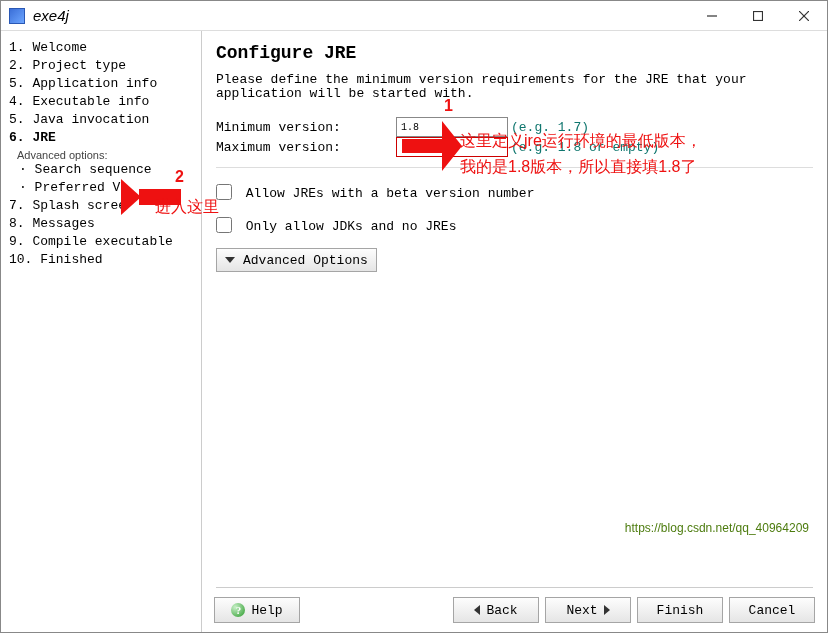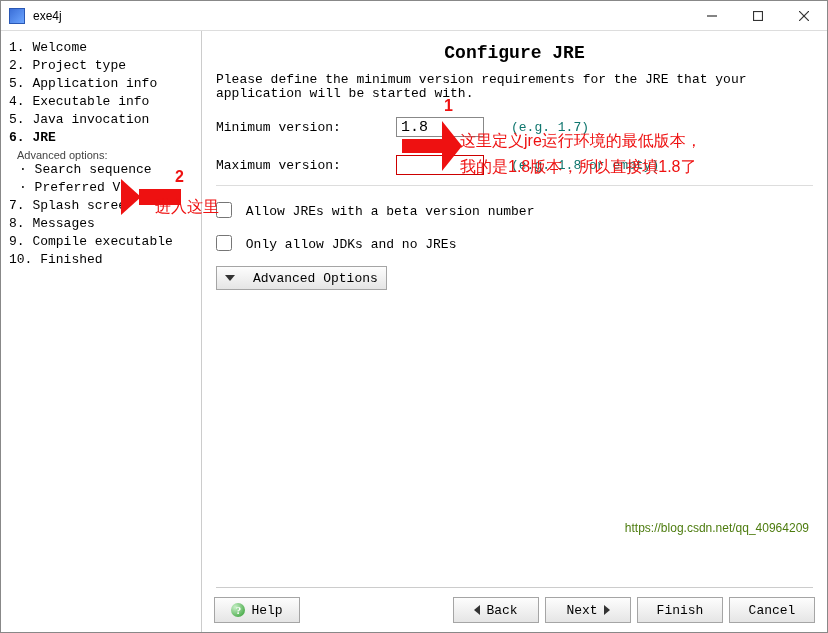--- a/index.html
+++ b/index.html
@@ -2,53 +2,53 @@
 <html><head>
 <meta charset="utf-8">
 <style>
   * { box-sizing: border-box; }
   html, body { margin: 0; padding: 0; font-family: "Courier New", monospace; font-size: 13px; color: #000; }
   body { width: 828px; height: 633px; background: #fff; overflow: hidden; position: relative; border: 1px solid #888; }
 
   
   .titlebar { height: 30px; background: #fff; display: flex; align-items: center; border-bottom: 1px solid #ddd; font-family: Segoe UI, Arial, sans-serif; }
   .titlebar .app-icon { width: 16px; height: 16px; margin: 0 8px; background: linear-gradient(135deg,#3b6fd8,#6da6ff); border: 1px solid #2a58b5; }
-  .titlebar .title { flex: 1; font-size: 12px; }
+  .titlebar .title { flex: 1; font-size: 15px; font-style: italic; }
   .titlebar .win-btns { display: flex; }
   .titlebar .win-btn { width: 46px; height: 30px; display: flex; align-items: center; justify-content: center; color: #333; cursor: default; }
   .titlebar .win-btn svg { display: block; }
 
   
   .main { display: flex; height: calc(100% - 30px); }
   .sidebar { width: 200px; padding: 8px 6px 8px 8px; background: #fff; position: relative; overflow: hidden; }
   .content { flex: 1; display: flex; flex-direction: column; border-left: 1px solid #ccc; }
 
   
   .steps { list-style: none; margin: 0; padding: 0; }
   .steps li { line-height: 18px; white-space: nowrap; }
   .steps li.current { font-weight: bold; }
   .adv-label { margin: 2px 0 0 8px; font-family: Segoe UI, Arial, sans-serif; font-size: 11px; color: #444; }
   .sub-steps { list-style: none; margin: 0 0 0 10px; padding: 0; }
   .sub-steps li::before { content: "· "; }
 
   
   .content-inner { padding: 10px 14px 10px 14px; flex: 1; position: relative; }
-  .heading { font-family: "Courier New", monospace; font-weight: bold; font-size: 18px; margin: 2px 0 10px 0; text-align: center; }
+  .heading { font-family: "Courier New", monospace; font-weight: bold; font-size: 18px; margin: 2px 0 10px 0; }
   .desc { line-height: 14px; margin-bottom: 16px; }
 
-  .form-grid { display: grid; grid-template-columns: 180px 105px 160px; row-gap: 18px; align-items: center; }
+  .form-grid { display: grid; grid-template-columns: 180px 105px 160px; row-gap: 0; align-items: center; }
   .form-grid .hint { color: #0f766e; padding-left: 10px; white-space: nowrap; }
-  .txt { height: 20px; border: 1px solid #888; font-family: inherit; font-size: 15px; padding: 0 4px; width: 88px; }
+  .txt { height: 20px; border: 1px solid #888; font-family: inherit; font-size: 10px; padding: 0 4px; width: 112px; }
   .txt.err { border-color: #c00; }
 
   .check-row { margin-top: 16px; }
   .check-row label { cursor: default; }
   .check-row input[type=checkbox] { width: 16px; height: 16px; vertical-align: -3px; margin: 0 6px 0 0; }
 
-  .adv-btn { display: inline-flex; align-items: center; gap: 18px; height: 24px; padding: 0 8px; border: 1px solid #a5a5a5; background: linear-gradient(#fdfdfd,#e5e5e5); font-family: inherit; font-size: 13px; margin-top: 14px; cursor: default; }
+  .adv-btn { display: inline-flex; align-items: center; gap: 8px; height: 24px; padding: 0 8px; border: 1px solid #a5a5a5; background: linear-gradient(#fdfdfd,#e5e5e5); font-family: inherit; font-size: 13px; margin-top: 14px; cursor: default; }
   .adv-btn .tri { width: 0; height: 0; border-left: 5px solid transparent; border-right: 5px solid transparent; border-top: 6px solid #333; }
   .sep { height: 1px; background: #ddd; margin: 6px 0; }
 
   
   .footer { height: 44px; display: flex; align-items: center; padding: 0 12px; gap: 6px; }
   .footer-sep { height: 1px; background: #ccc; margin: 0 14px; }
   .btn { height: 26px; min-width: 86px; padding: 0 10px; border: 1px solid #a5a5a5; background: linear-gradient(#fdfdfd,#e5e5e5); font-family: inherit; font-size: 13px; display: inline-flex; align-items: center; justify-content: center; gap: 6px; cursor: default; }
   .arrow-left::before { content: ""; display:inline-block; width:0; height:0; border-top:5px solid transparent; border-bottom:5px solid transparent; border-right:6px solid #333; }
   .arrow-right::after { content: ""; display:inline-block; width:0; height:0; border-top:5px solid transparent; border-bottom:5px solid transparent; border-left:6px solid #333; }
   .help-icn { width:14px; height:14px; border-radius:50%; background: radial-gradient(circle at 30% 30%, #c8f0c8, #2a9a2a); color:#fff; font-family: Georgia, serif; font-weight:bold; font-size:11px; display:inline-flex; align-items:center; justify-content:center; }

